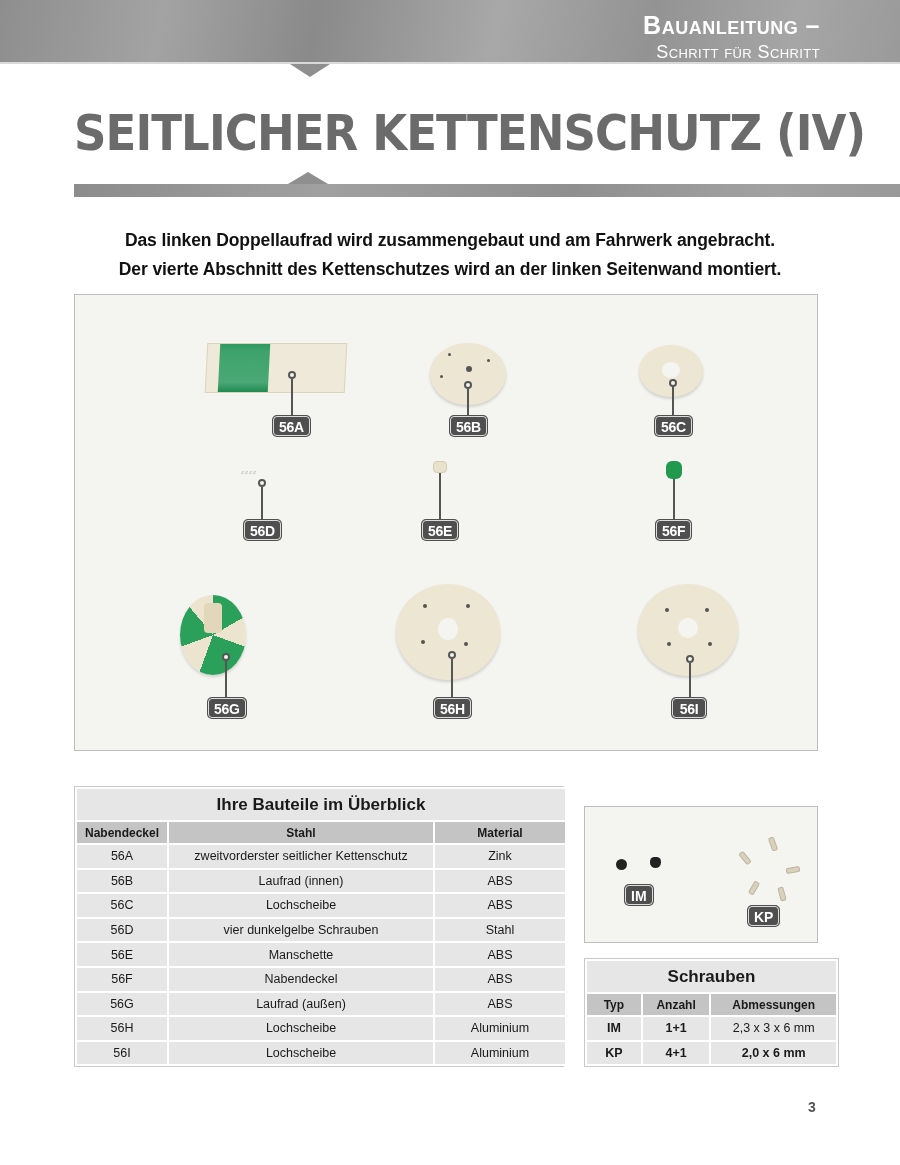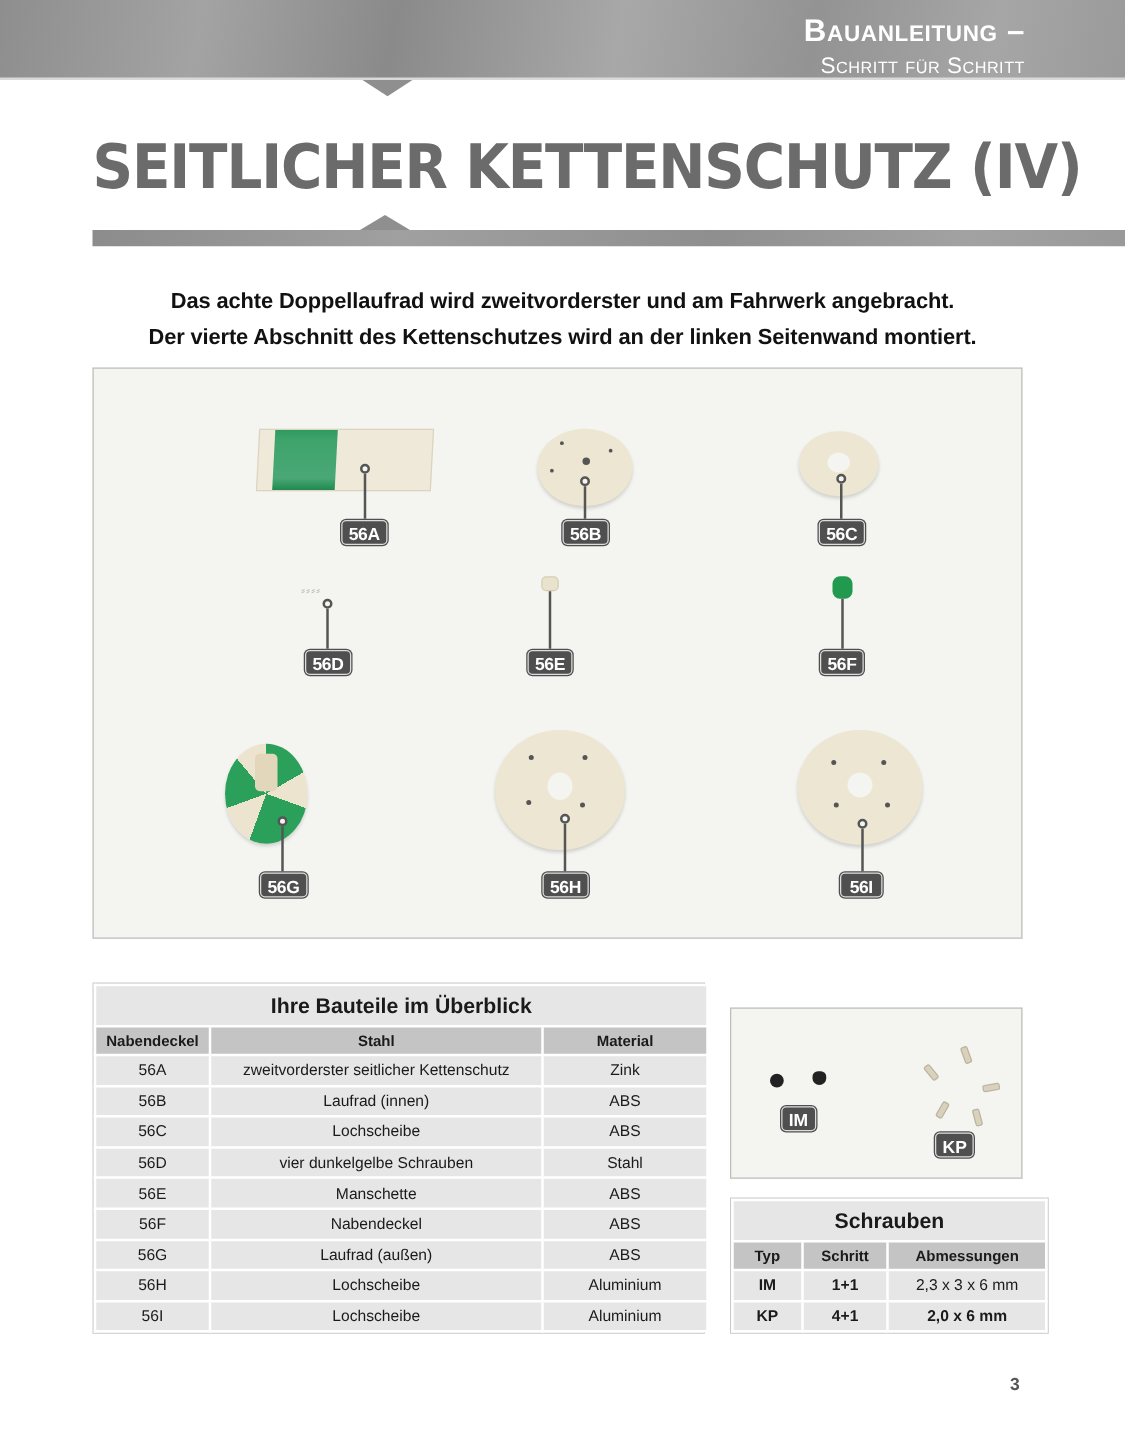--- a/index.html
+++ b/index.html
@@ -129,21 +129,21 @@
     <div class="l2">Schritt für Schritt</div>
   </div>
 </div>
 <div class="top-notch"></div>
 
 <h1 class="page-title">SEITLICHER KETTENSCHUTZ (IV)</h1>
 <div class="title-notch"></div>
 <div class="title-band"></div>
 
 <div class="intro">
-  <div>Das achte Doppellaufrad wird zweitvorderster und am Fahrwerk angebracht.</div>
+  <div>Das linken Doppellaufrad wird zusammengebaut und am Fahrwerk angebracht.</div>
   <div>Der vierte Abschnitt des Kettenschutzes wird an der linken Seitenwand montiert.</div>
 </div>
 
 <div class="parts-panel">
 
   <div class="shield56a">
       <div class="green"></div>
     </div>
   <div class="leader-dot" style="left:213px; top:76px;"></div>
   <div class="leader" style="left:216px; top:84px; height:36px;"></div>
@@ -295,21 +295,21 @@
         <col style="width:52px">
         <col style="width:64px">
         <col style="width:118px">
       </colgroup>
     <thead>
       <tr class="title-row">
           <th colspan="3">Schrauben</th>
         </tr>
       <tr class="head-row">
         <th>Typ</th>
-        <th>Schritt</th>
+        <th>Anzahl</th>
         <th>Abmessungen</th>
       </tr>
     </thead>
     <tbody>
       <tr>
         <td style="font-weight:bold;">IM</td>
         <td style="font-weight:bold;">1+1</td>
         <td style="font-weight:normal;">2,3 x 3 x 6 mm</td>
       </tr>
       <tr>

